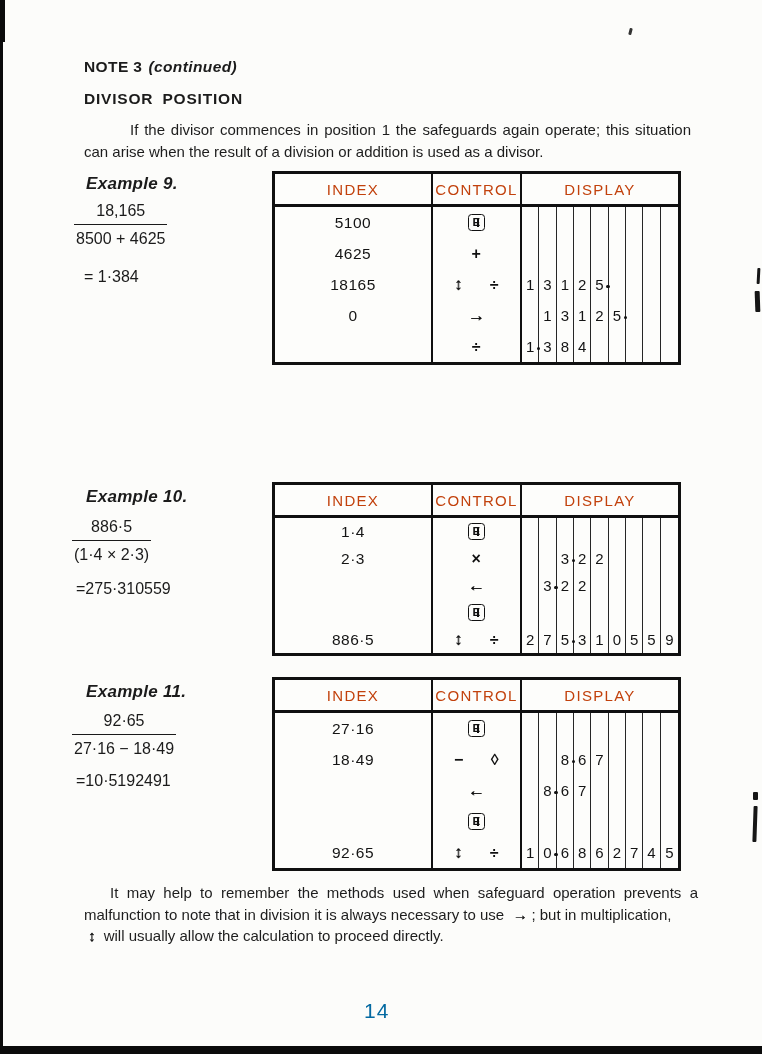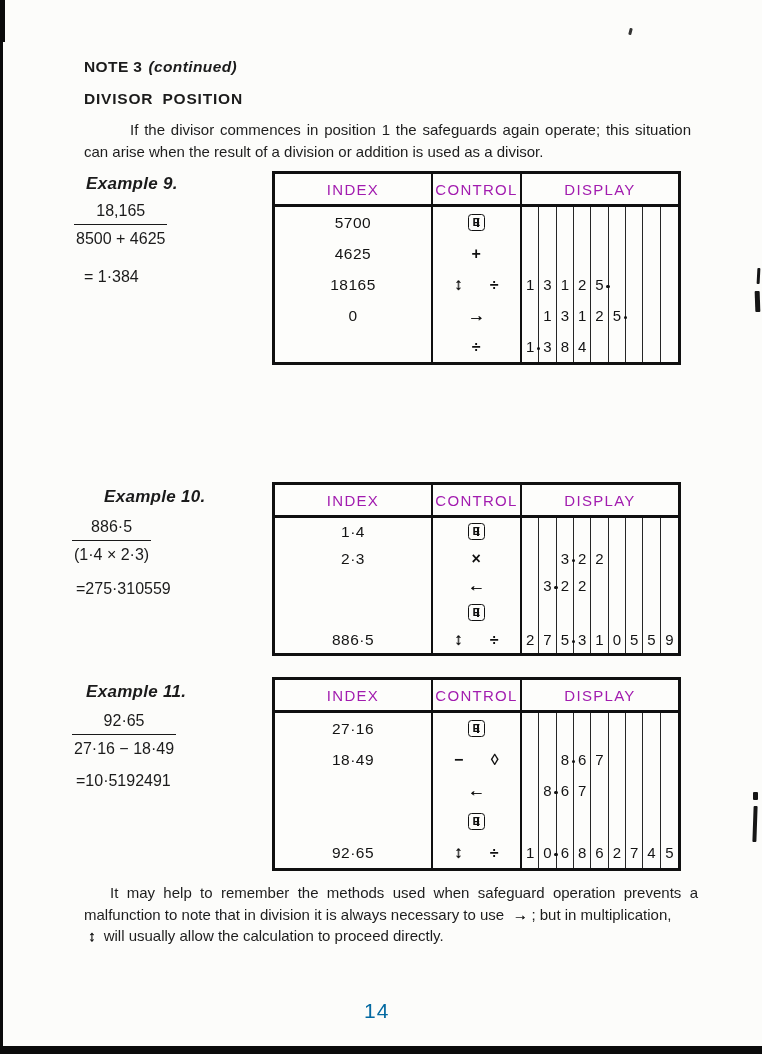--- a/index.html
+++ b/index.html
@@ -42,21 +42,21 @@
   .frac-den { border-top:1.7px solid #1a1a1a; padding:5px 2px 0; font-size:16px; white-space:nowrap; }
   .result { position:absolute; font-size:16px; white-space:nowrap; }
 
   
   .extable {
     position:absolute; left:272px; width:409px; box-sizing:border-box;
     border:3px solid #101010; background:#fdfdfb;
   }
   .thead { display:flex; height:30px; border-bottom:3px solid #101010; }
   .th { display:flex; align-items:center; justify-content:center; font-size:15px;
-        letter-spacing:1.3px; color:#a21caf; box-sizing:border-box; }
+        letter-spacing:1.3px; color:#c2410c; box-sizing:border-box; }
   .th-index { width:158px; border-right:2.5px solid #101010; }
   .th-control { width:89px; border-right:2.5px solid #101010; }
   .th-display { flex:1; }
   .tbody { display:flex; }
   .col { box-sizing:border-box; }
   .col-index { width:158px; border-right:2.5px solid #101010; }
   .col-control { width:89px; border-right:2.5px solid #101010; }
   .col-display { flex:1; display:grid; grid-template-columns:repeat(9,1fr); grid-auto-rows:var(--rowh); }
   .cellrow { height:var(--rowh); display:flex; align-items:center; justify-content:center;
              font-size:15.5px; color:#141414; letter-spacing:.5px; }
@@ -113,21 +113,21 @@
   </div>
   <div class="result" style="left:84px; top:268px;">= 1·384</div>
   <div class="extable" style="top:171px; --rowh:31px;">
     <div class="thead">
       <div class="th th-index">INDEX</div>
       <div class="th th-control">CONTROL</div>
       <div class="th th-display">DISPLAY</div>
     </div>
     <div class="tbody">
       <div class="col col-index">
-          <div class="cellrow">5700</div>
+          <div class="cellrow">5100</div>
           <div class="cellrow">4625</div>
           <div class="cellrow">18165</div>
           <div class="cellrow">0</div>
           <div class="cellrow"></div>
         </div>
       <div class="col col-control">
           <div class="cellrow ctlv">
             <span class="tok tok-E">E</span>
           </div>
           <div class="cellrow ctlv">
@@ -218,21 +218,21 @@
           </div>
           <div class="dcell"></div>
           <div class="dcell"></div>
           <div class="dcell"></div>
           <div class="dcell"></div>
           <div class="dcell"></div>
         </div>
     </div>
   </div>
 
-  <div class="ex-label" style="left:104px; top:487px;">Example 10.</div>
+  <div class="ex-label" style="left:86px; top:487px;">Example 10.</div>
   <div class="formula" style="left:72px; top:518px;">
     <div class="frac-num">886·5</div>
     <div class="frac-den">(1·4  ×  2·3)</div>
   </div>
   <div class="result" style="left:76px; top:580px;">=275·310559</div>
   <div class="extable" style="top:482px; --rowh:27px;">
     <div class="thead">
       <div class="th th-index">INDEX</div>
       <div class="th th-control">CONTROL</div>
       <div class="th th-display">DISPLAY</div>

